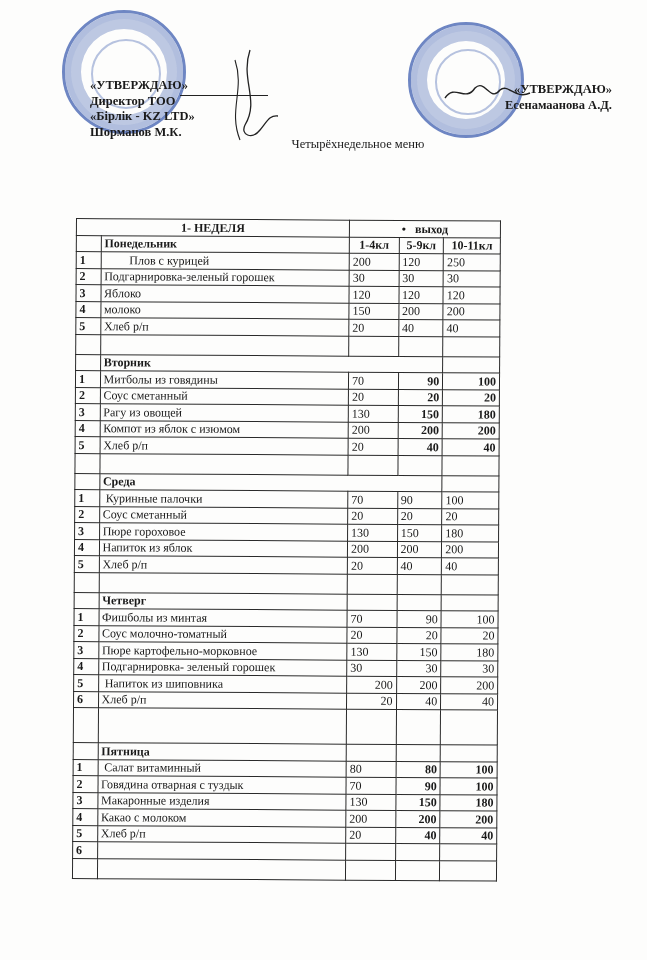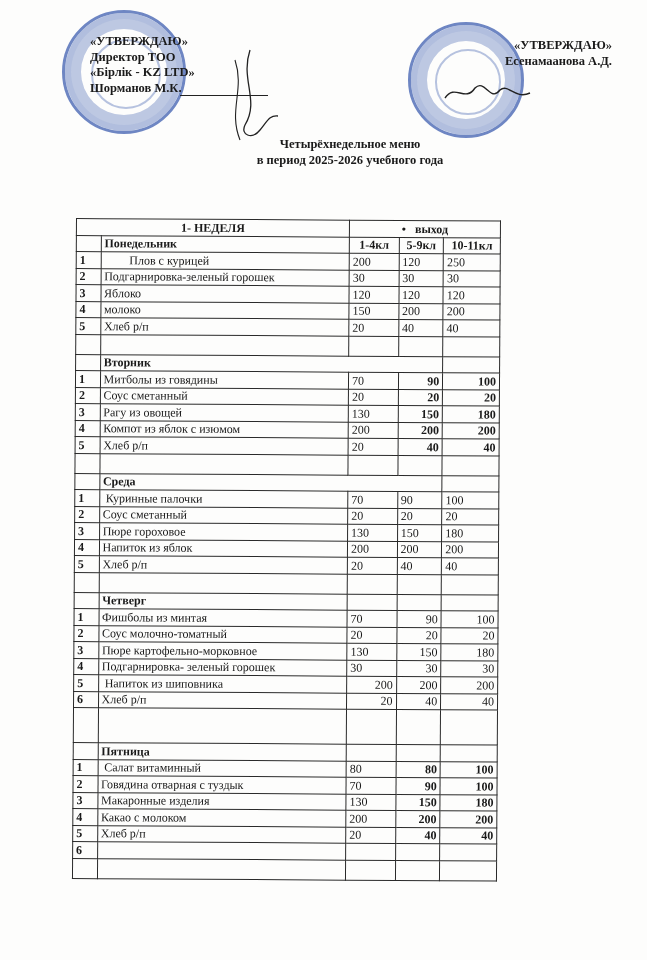--- a/index.html
+++ b/index.html
@@ -12,30 +12,30 @@
     box-shadow: inset 0 0 0 6px rgba(63,95,176,0.15), inset 0 0 0 14px rgba(255,255,255,0), inset 0 0 0 16px rgba(63,95,176,0.45);
     opacity:0.75;
   }
   .stamp.left { left:62px; top:10px; width:118px; height:118px; }
   .stamp.right { left:408px; top:22px; width:110px; height:110px; }
   .stamp .inner {
     position:absolute; left:22%; top:22%; width:56%; height:56%; border-radius:50%;
     border:2px solid rgba(63,95,176,0.5);
   }
   .approve {
-    position:absolute; font-weight:bold; font-size:12.5px; line-height:15.5px;
+    position:absolute; font-weight:bold; font-size:12.5px; line-height:15.5px;margin-top:44px;
   }
   .approve.left { left:90px; top:34px; text-align:left; }
   .approve.right { left:432px; top:38px; width:180px; text-align:right; }
   .approve .line { display:block; white-space:nowrap; }
   .sig-line { position:absolute; left:180px; top:95px; width:88px; border-top:1px solid #222; }
   .signature { position:absolute; }
   .title {
-    position:absolute; left:150px; top:136px; width:400px; text-align:center;
-    font-weight:bold; font-size:12.5px; line-height:16px;
+    position:absolute; left:158px; top:136px; width:400px; text-align:center;
+    font-weight:normal; font-size:12.5px; line-height:16px;
   }
   .title span { display:block; }
   table.menu {
     position:absolute; left:76px; top:218px; width:425px; border-collapse:collapse;
     font-size:12px; transform:rotate(0.35deg); transform-origin:top left;
   }
   table.menu td {
     border:1px solid #2a2a2a; padding:0 3px; height:15.5px; line-height:15px; vertical-align:bottom;
     white-space:nowrap;
   }
@@ -77,21 +77,20 @@
 </div>
 <div class="sig-line"></div>
 
 <div class="approve right">
   <span class="line">«УТВЕРЖДАЮ»</span>
   <span class="line">Есенамаанова А.Д.</span>
 </div>
 
 <div class="title">
   <span>Четырёхнедельное меню</span>
-  <span>в период 2025-2026 учебного года</span>
 </div>
 
 <table class="menu">
   <tbody>
       <tr>
     <td colspan="2" class="center bold">1-  НЕДЕЛЯ</td>
     <td colspan="3" class="center bold"><span>•</span>&nbsp;&nbsp;&nbsp;<span>выход</span></td>
   </tr>
 
   <tr>

